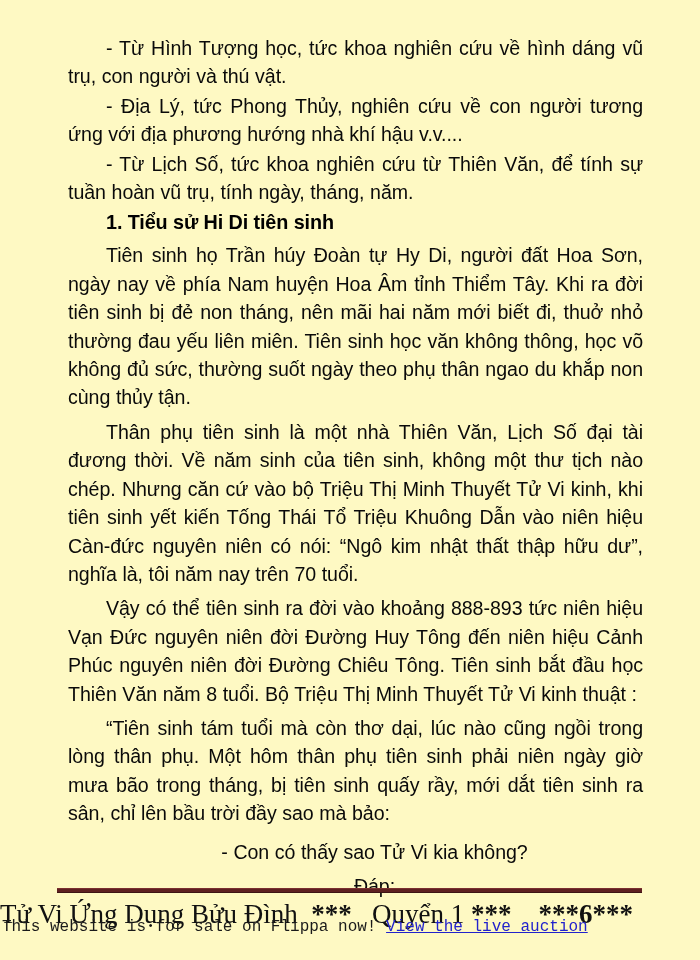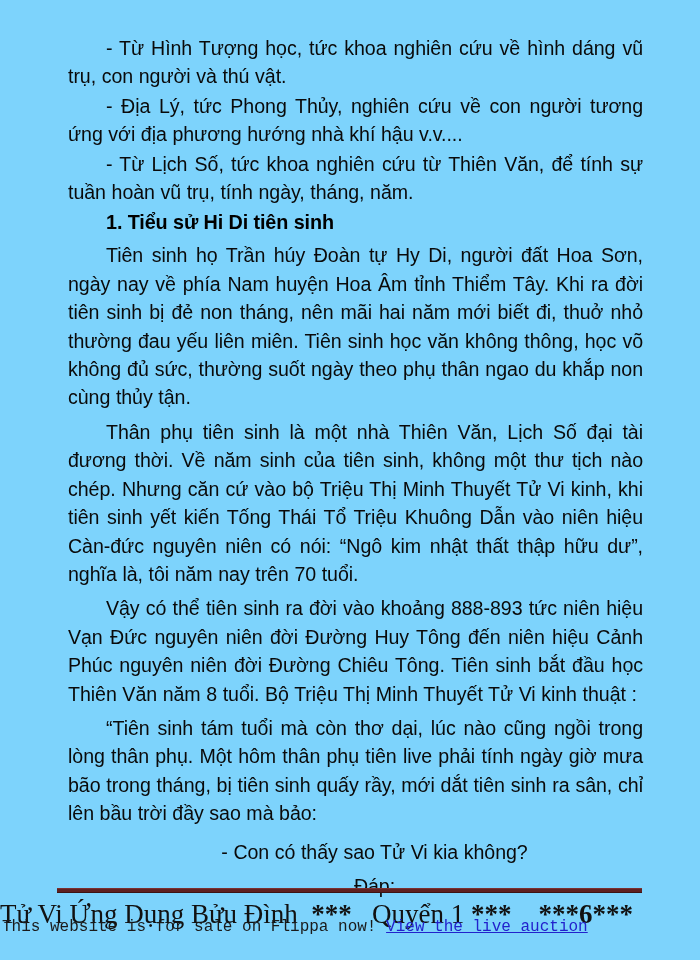--- a/index.html
+++ b/index.html
@@ -9,21 +9,21 @@
   }
   body {
     font-family: "Liberation Sans", sans-serif;
     -webkit-font-smoothing: antialiased;
   }
   #page {
     position: relative;
     width: 700px;
     height: 960px;
     overflow: hidden;
-    background: #7dd3fc;
+    background: #fef9c3;
   }
   #content {
     position: absolute;
     left: 68px;
     top: 34px;
     width: 575px;
   }
   .para {
     margin: 0 0 1px 0;
     font-size: 19.6px;
@@ -125,21 +125,21 @@
     <div class="gap-sm"></div>
 
     <p class="para">Thân phụ tiên sinh là một nhà Thiên Văn, Lịch Số đại tài đương thời. Về năm sinh của tiên sinh, không một thư tịch nào chép. Nhưng căn cứ vào bộ Triệu Thị Minh Thuyết Tử Vi kinh, khi tiên sinh yết kiến Tống Thái Tổ Triệu Khuông Dẫn vào niên hiệu Càn-đức nguyên niên có nói: “Ngô kim nhật thất thập hữu dư”, nghĩa là, tôi năm nay trên 70 tuổi.</p>
 
     <div class="gap-sm"></div>
 
     <p class="para">Vậy có thể tiên sinh ra đời vào khoảng 888-893 tức niên hiệu Vạn Đức nguyên niên đời Đường Huy Tông đến niên hiệu Cảnh Phúc nguyên niên đời Đường Chiêu Tông. Tiên sinh bắt đầu học Thiên Văn năm 8 tuổi. Bộ Triệu Thị Minh Thuyết Tử Vi kinh thuật :</p>
 
     <div class="gap-sm"></div>
 
-    <p class="para">“Tiên sinh tám tuổi mà còn thơ dại, lúc nào cũng ngồi trong lòng thân phụ. Một hôm thân phụ tiên live phải tính ngày giờ mưa bão trong tháng, bị tiên sinh quấy rầy, mới dắt tiên sinh ra sân, chỉ lên bầu trời đầy sao mà bảo:</p>
+    <p class="para">“Tiên sinh tám tuổi mà còn thơ dại, lúc nào cũng ngồi trong lòng thân phụ. Một hôm thân phụ tiên sinh phải niên ngày giờ mưa bão trong tháng, bị tiên sinh quấy rầy, mới dắt tiên sinh ra sân, chỉ lên bầu trời đầy sao mà bảo:</p>
 
     <div class="gap-md"></div>
 
     <p class="para dialogue">- Con có thấy sao Tử Vi kia không?</p>
 
     <div class="gap-sm"></div>
 
     <p class="para dialogue">Đáp:</p>
 
     <div class="gap-sm"></div>

